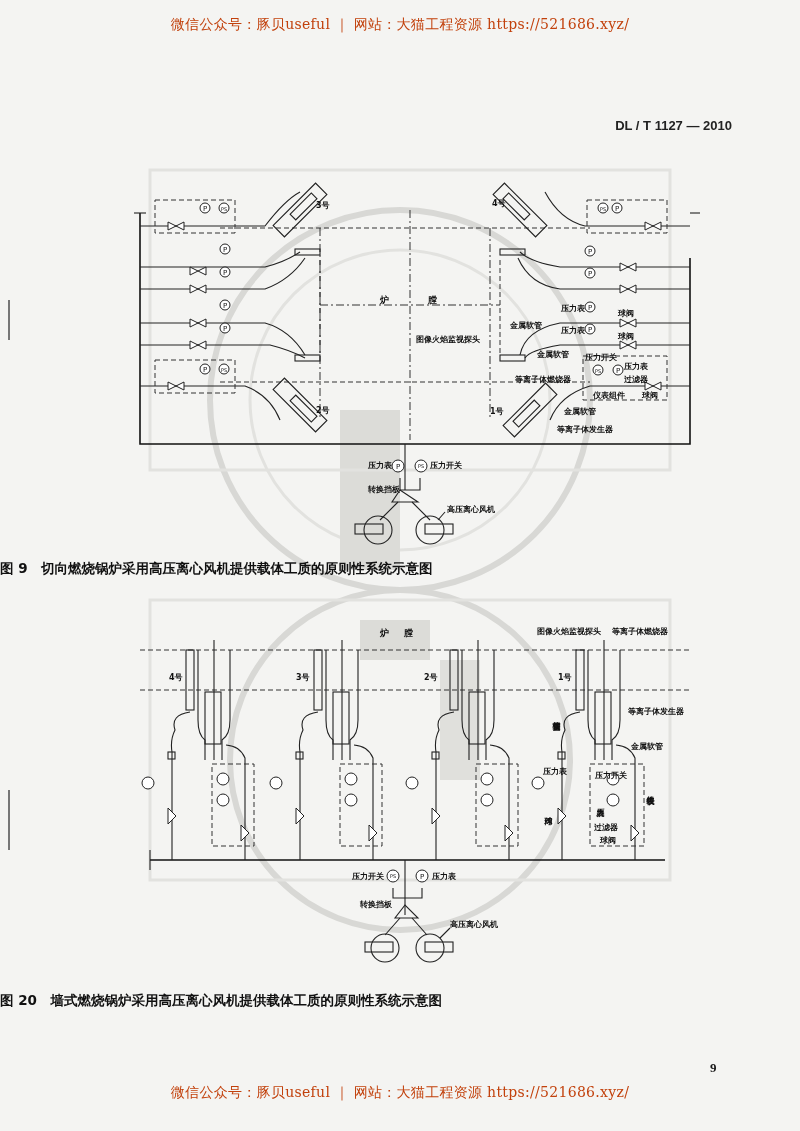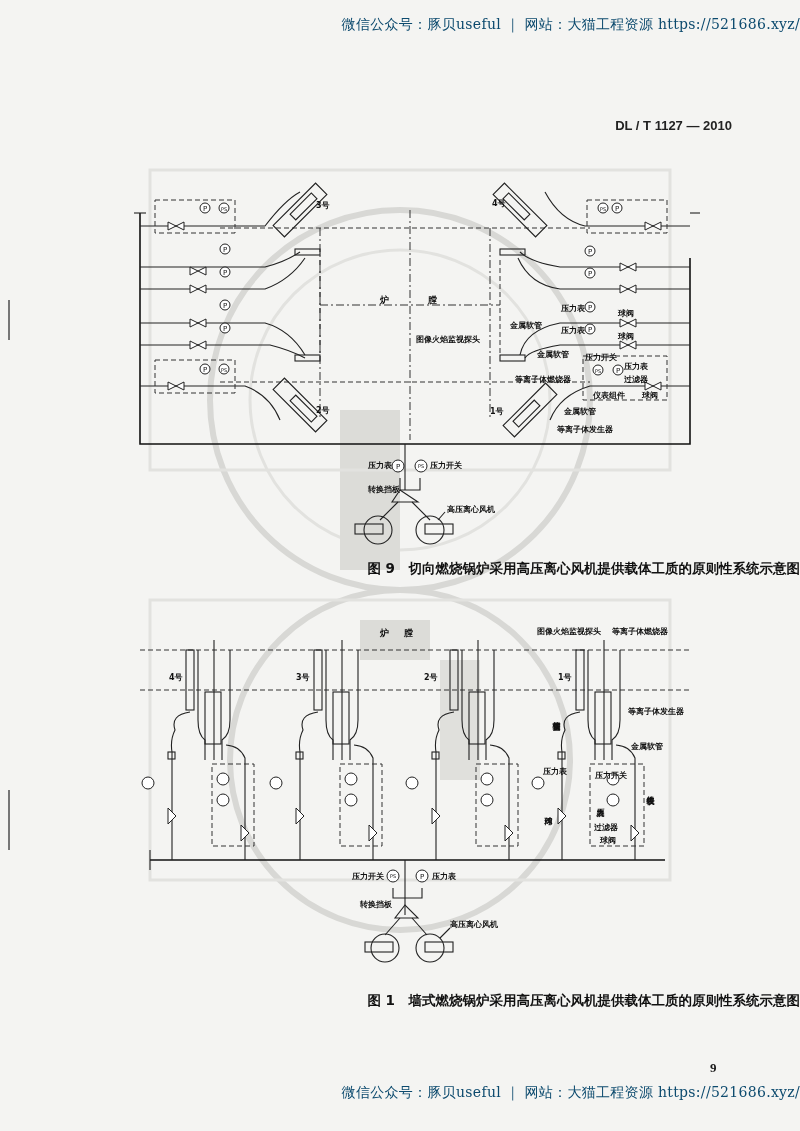--- a/index.html
+++ b/index.html
@@ -1,21 +1,21 @@
 <!DOCTYPE html>
 <html><head>
 <meta charset="utf-8">
 <style>
   html,body{margin:0;padding:0;}
   body{width:800px;height:1131px;background:#f4f4f2;position:relative;overflow:hidden;font-family:"DejaVu Sans",sans-serif;color:#1a1a1a;}
-  .watermark{position:absolute;left:0;width:800px;text-align:right;font-family:"DejaVu Serif",serif;font-size:14px;color:#0c4a6e;letter-spacing:0.3px;}
+  .watermark{position:absolute;left:0;width:800px;text-align:center;font-family:"DejaVu Serif",serif;font-size:14px;color:#c2410c;letter-spacing:0.3px;}
   .wm-top{top:16px;}
   .wm-bottom{top:1084px;}
   .std-code{position:absolute;right:68px;top:118px;font-family:"Liberation Sans",sans-serif;font-weight:bold;font-size:13px;color:#222;}
-  .caption{position:absolute;left:0;width:800px;text-align:right;font-weight:bold;font-size:13.5px;color:#111;}
+  .caption{position:absolute;left:0;width:800px;text-align:left;font-weight:bold;font-size:13.5px;color:#111;}
   .cap9{top:560px;}
   .cap10{top:992px;}
   .page-num{position:absolute;left:710px;top:1060px;font-weight:bold;font-size:13px;font-family:"Liberation Serif",serif;}
   svg.diagram{position:absolute;left:0;top:0;}
   .lbl{font-family:"DejaVu Sans",sans-serif;font-size:8px;font-weight:bold;fill:#111;}
   .ghost{fill:none;stroke:#d8d8d5;stroke-width:6;}
   .ghost2{fill:none;stroke:#e2e2df;stroke-width:3;}
   .ln{fill:none;stroke:#222;stroke-width:1.1;}
   .thk{fill:none;stroke:#111;stroke-width:1.6;}
   .dash{fill:none;stroke:#333;stroke-width:1;stroke-dasharray:5,3;}
@@ -305,15 +305,15 @@
       <path class="ln" d="M450 928 L440 938"></path>
       <text x="352" y="879" class="lbl">压力开关</text>
       <text x="432" y="879" class="lbl">压力表</text>
       <text x="360" y="907" class="lbl">转换挡板</text>
       <text x="450" y="927" class="lbl">高压离心风机</text>
     </g>
   </g>
 </svg>
 
 <div class="caption cap9">图 9　切向燃烧锅炉采用高压离心风机提供载体工质的原则性系统示意图</div>
-<div class="caption cap10">图 1　墙式燃烧锅炉采用高压离心风机提供载体工质的原则性系统示意图</div>
+<div class="caption cap10">图 20　墙式燃烧锅炉采用高压离心风机提供载体工质的原则性系统示意图</div>
 <div class="page-num">9</div>
 <div class="watermark wm-bottom">微信公众号：豚贝useful ｜ 网站：大猫工程资源 https://521686.xyz/</div>
 
 </body></html>

